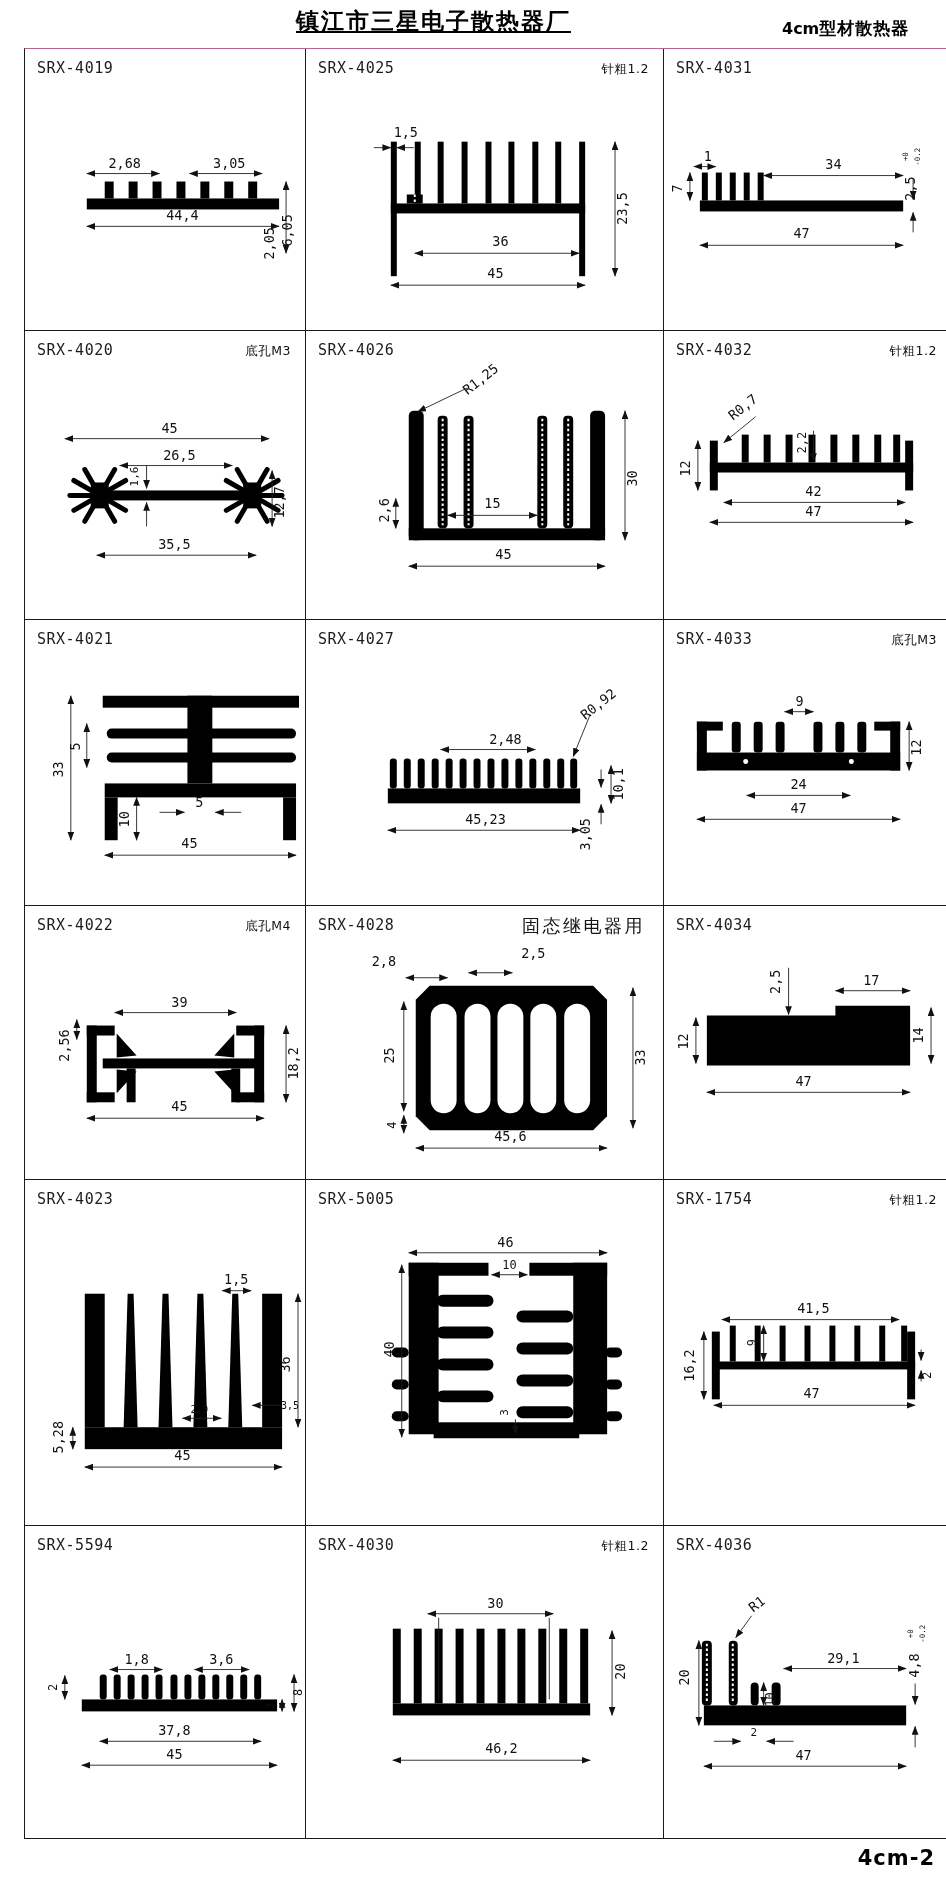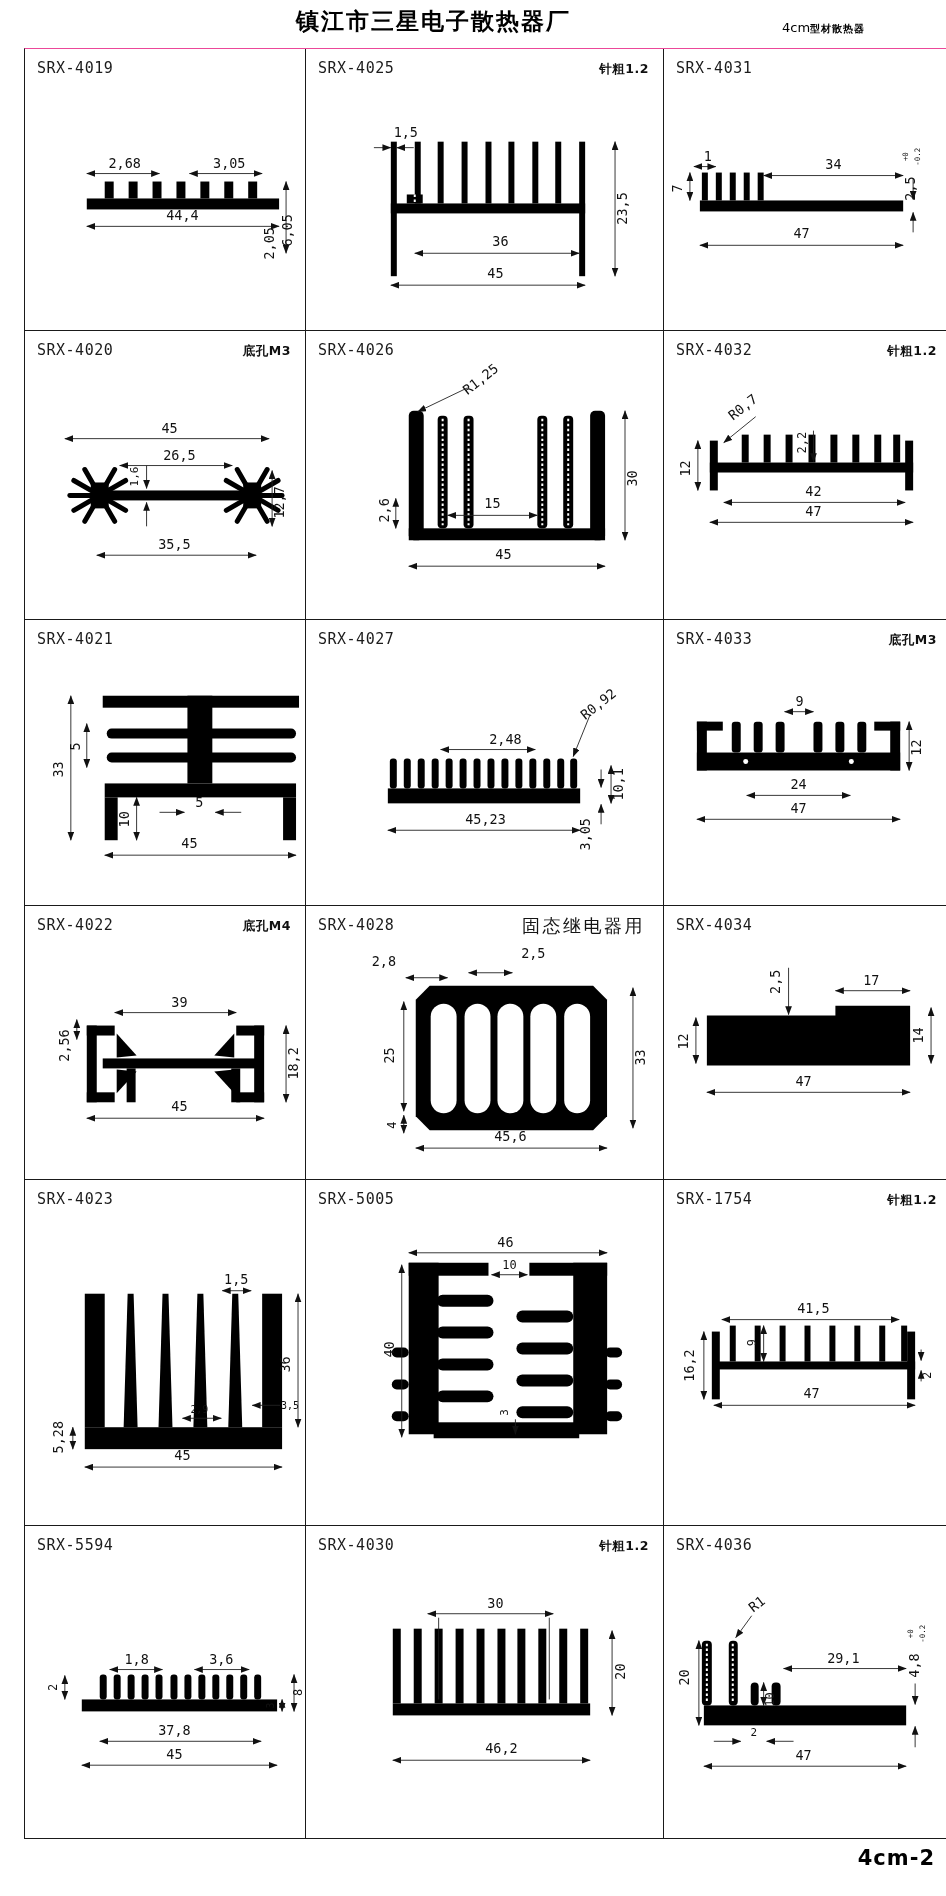--- a/index.html
+++ b/index.html
@@ -1,24 +1,24 @@
 <!DOCTYPE html>
 <html><head>
 <meta charset="utf-8">
 <style>
   html,body{margin:0;padding:0;background:#fff;}
   body{width:946px;height:1896px;position:relative;font-family:"DejaVu Sans",sans-serif;color:#111;}
-  .page-title{position:absolute;left:296px;top:6px;font-size:23px;font-weight:bold;letter-spacing:2px;color:#000;}
+  .page-title{position:absolute;left:296px;top:6px;font-size:23px;font-weight:bold;letter-spacing:2px;color:#000;text-decoration:underline;}
   .subtitle{position:absolute;left:782px;top:17px;color:#000;white-space:nowrap;}
-  .subtitle .pre{font-size:13px;font-weight:normal;}
-  .subtitle .cjk{font-size:10px;font-weight:bold;letter-spacing:1px;}
+  .subtitle .pre{font-size:16px;font-weight:bold;}
+  .subtitle .cjk{font-size:17px;font-weight:bold;letter-spacing:1px;}
   #grid{position:absolute;left:24px;top:48px;display:grid;border-top:1px solid #ec4899;border-left:1px solid #1a1a1a;}
   .cell{position:relative;border-right:1px solid #1a1a1a;border-bottom:1px solid #1a1a1a;box-sizing:border-box;overflow:hidden;background:#fff;}
   .part{position:absolute;left:12px;top:10px;font-family:"DejaVu Sans Mono",monospace;font-size:15px;letter-spacing:.5px;color:#1c1c1c;z-index:2;}
-  .badge{position:absolute;right:14px;top:12px;font-size:12.5px;font-weight:bold;color:#101010;letter-spacing:.5px;z-index:2;}
+  .badge{position:absolute;right:14px;top:12px;font-size:12.5px;font-weight:normal;color:#101010;letter-spacing:.5px;z-index:2;}
   .note{position:absolute;right:18px;top:8px;font-size:18px;color:#151515;letter-spacing:2.5px;z-index:2;}
   svg.draw{position:absolute;left:0;top:0;width:100%;height:100%;}
   svg.draw text{font-family:"DejaVu Sans Mono",monospace;fill:#111;}
   .footer{position:absolute;left:8px;top:1846px;width:927px;text-align:right;font-size:21px;font-weight:600;letter-spacing:1px;color:#000;}
 </style>
 </head>
 <body>
 
 <div class="page-title">镇江市三星电子散热器厂</div>
 <div class="subtitle">

